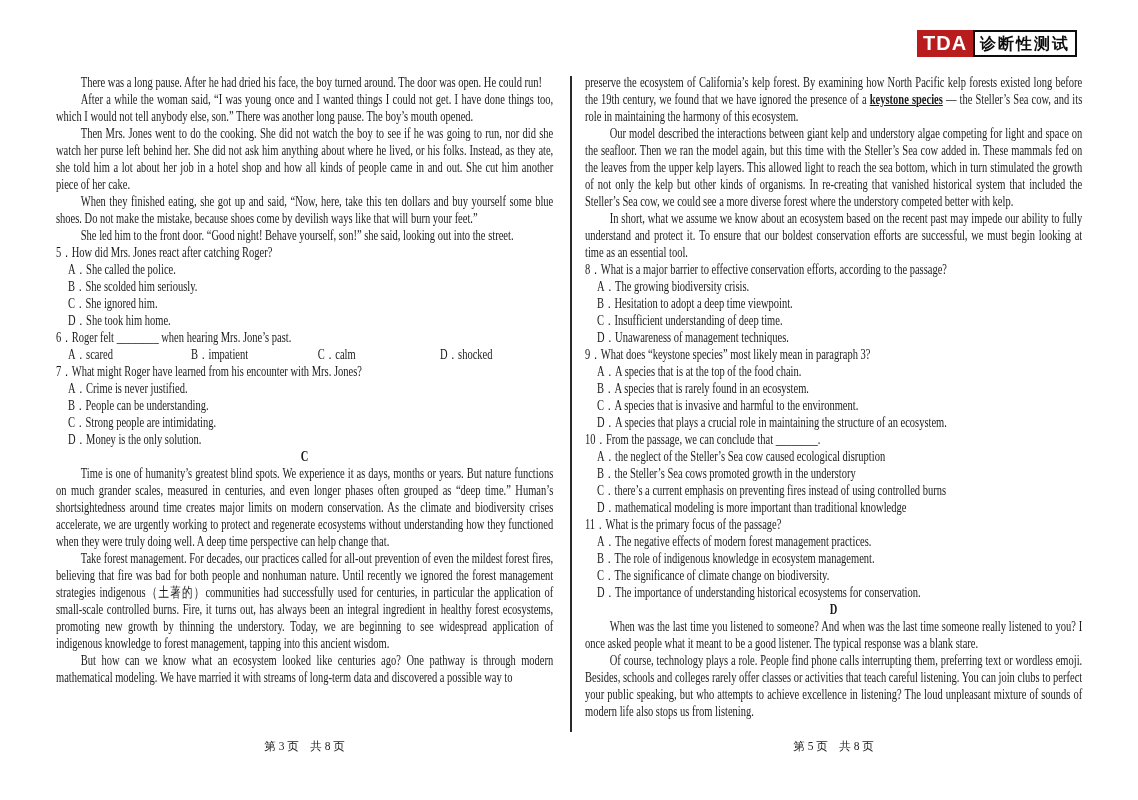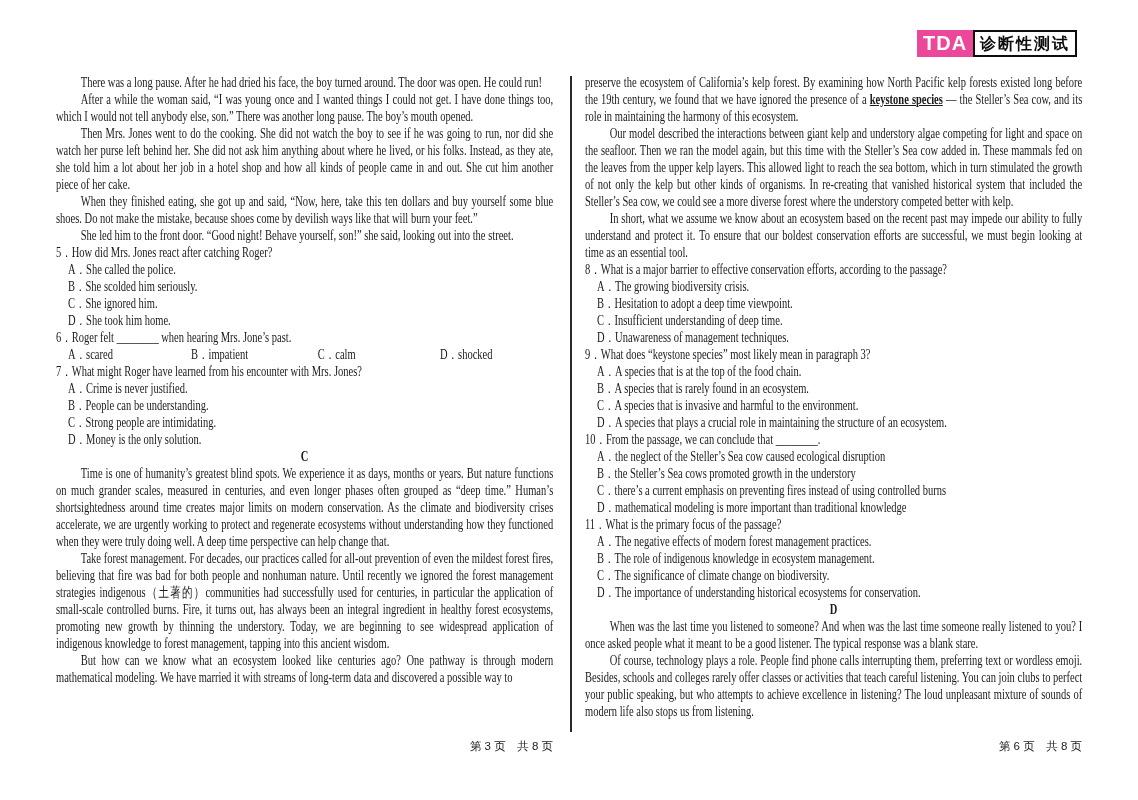--- a/index.html
+++ b/index.html
@@ -14,21 +14,21 @@
   }
 
   
   .badge {
     position: absolute; top: 30px; left: 917px;
     display: flex; align-items: stretch;
     font-family: "Liberation Sans", sans-serif;
     font-weight: bold;
   }
   .badge-tda {
-    background: #ec4899; color: #ffffff;
+    background: #b91c1c; color: #ffffff;
     font-size: 20px; line-height: 1;
     padding: 3px 6px 4px 6px;
     letter-spacing: 1px;
     display: flex; align-items: center;
   }
   .badge-title {
     border: 2px solid #0d0d0d; color: #0d0d0d;
     font-size: 16px; line-height: 1;
     padding: 0 5px;
     letter-spacing: 2px;
@@ -64,23 +64,23 @@
 
   .optrow { display: flex; margin-left: 16px; }
   .optrow span:nth-child(1) { width: 164px; }
   .optrow span:nth-child(2) { width: 169px; }
   .optrow span:nth-child(3) { width: 163px; }
 
   .keystone { font-weight: bold; text-decoration: underline; }
 
   .footer {
     position: absolute; top: 739px;
-    width: 497px; text-align: right;
+    width: 497px; text-align: center;
     font-size: 11.5px; color: #222222;
-    font-family: Liberation Sans, sans-serif;
+    font-family: Liberation Serif, serif;
   }
   .footer-left  { left: 56px; }
   .footer-right { left: 585px; }
 </style>
 </head>
 <body>
 
 <div class="badge">
   <span class="badge-tda">TDA</span>
   <span class="badge-title">诊断性测试</span>
@@ -150,13 +150,13 @@
   <div class="opt">B．The role of indigenous knowledge in ecosystem management.</div>
   <div class="opt">C．The significance of climate change on biodiversity.</div>
   <div class="opt">D．The importance of understanding historical ecosystems for conservation.</div>
 
   <p class="sechead">D</p>
   <p class="para">When was the last time you listened to someone? And when was the last time someone really listened to you? I once asked people what it meant to be a good listener. The typical response was a blank stare.</p>
   <p class="para">Of course, technology plays a role. People find phone calls interrupting them, preferring text or wordless emoji. Besides, schools and colleges rarely offer classes or activities that teach careful listening. You can join clubs to perfect your public speaking, but who attempts to achieve excellence in listening? The loud unpleasant mixture of sounds of modern life also stops us from listening.</p>
 </div>
 
 <div class="footer footer-left">第 3 页　共 8 页</div>
-<div class="footer footer-right">第 6 页　共 8 页</div>
+<div class="footer footer-right">第 5 页　共 8 页</div>
 
 </body></html>

